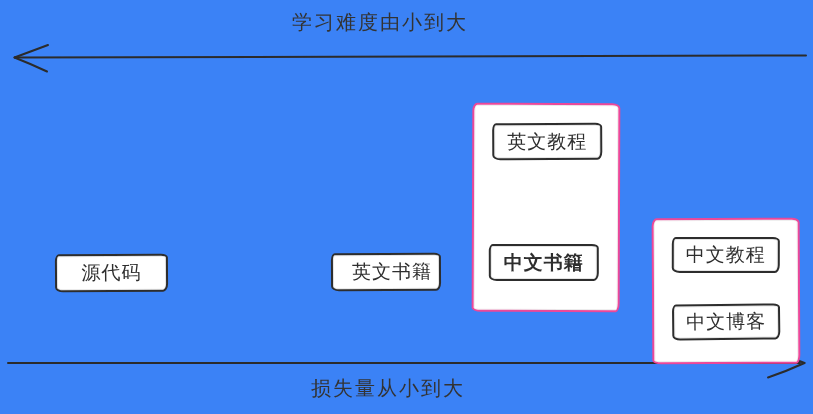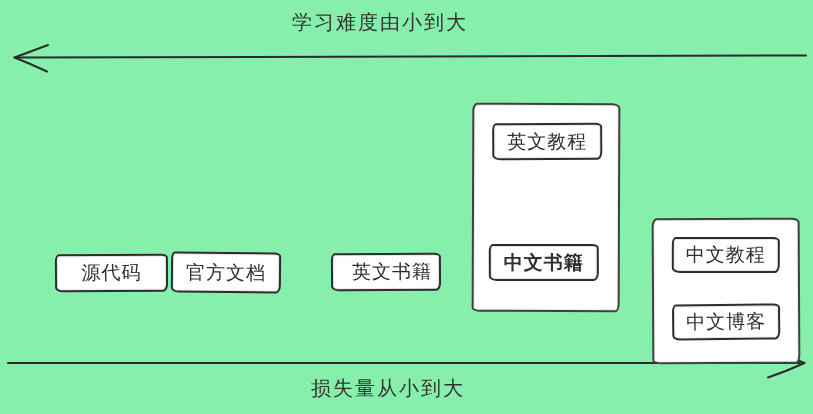--- a/index.html
+++ b/index.html
@@ -4,21 +4,21 @@
 <style>
   html, body {
     margin: 0;
     padding: 0;
     background: #ffffff;
   }
   #canvas {
     position: relative;
     width: 813px;
     height: 414px;
-    background: #86efac;
+    background: #3b82f6;
     overflow: hidden;
     font-family: "Liberation Sans", "DejaVu Sans", sans-serif;
     color: #2e2e2e;
   }
   .axis-label {
     position: absolute;
     font-size: 20px;
     letter-spacing: 2px;
     color: #333333;
     text-align: center;
@@ -48,21 +48,21 @@
     align-items: center;
     justify-content: center;
     font-size: 19px;
     letter-spacing: 1px;
     color: #2e2e2e;
     background: #ffffff;
     box-sizing: border-box;
   }
   .group-box {
     position: absolute;
-    border: 2px solid #404040;
+    border: 2px solid #ec4899;
     border-radius: 5px 8px 4px 9px / 8px 5px 9px 4px;
     box-shadow: inset 0 0 0 1px rgba(45,45,45,0.10);
     background: #ffffff;
     box-sizing: border-box;
   }
   
   #box-source-code   { left: 13px;  top: 254px; width: 113px; height: 38px; transform: rotate(-0.4deg); margin-left: 42px; }
   #box-official-docs { left: 171px; top: 252px; width: 110px; height: 41px; transform: rotate(0.5deg); }
   #box-english-books { left: 331px; top: 253px; width: 110px; height: 38px; transform: rotate(-0.3deg); padding-left: 12px; }
   
@@ -92,21 +92,20 @@
       <path d="M 8 363 Q 410 363.5 800 363"></path>
       <path d="M 766 349 Q 792 358 804.5 363"></path>
       <path d="M 804.5 363 Q 787 371 768 377.5"></path>
     </g>
   </svg>
 
   <div class="axis-label" id="top-axis-label">学习难度由小到大</div>
 
   <div class="sketch-box" id="box-source-code">源代码</div>
 
-  <div class="sketch-box" id="box-official-docs">官方文档</div>
 
   <div class="sketch-box" id="box-english-books">英文书籍</div>
 
   <div class="group-box" id="group-box-english">
     <div class="sketch-box" id="box-english-tutorials">英文教程</div>
     <div class="sketch-box" id="box-chinese-books">中文书籍</div>
   </div>
 
   <div class="group-box" id="group-box-chinese">
     <div class="sketch-box" id="box-chinese-tutorials">中文教程</div>

